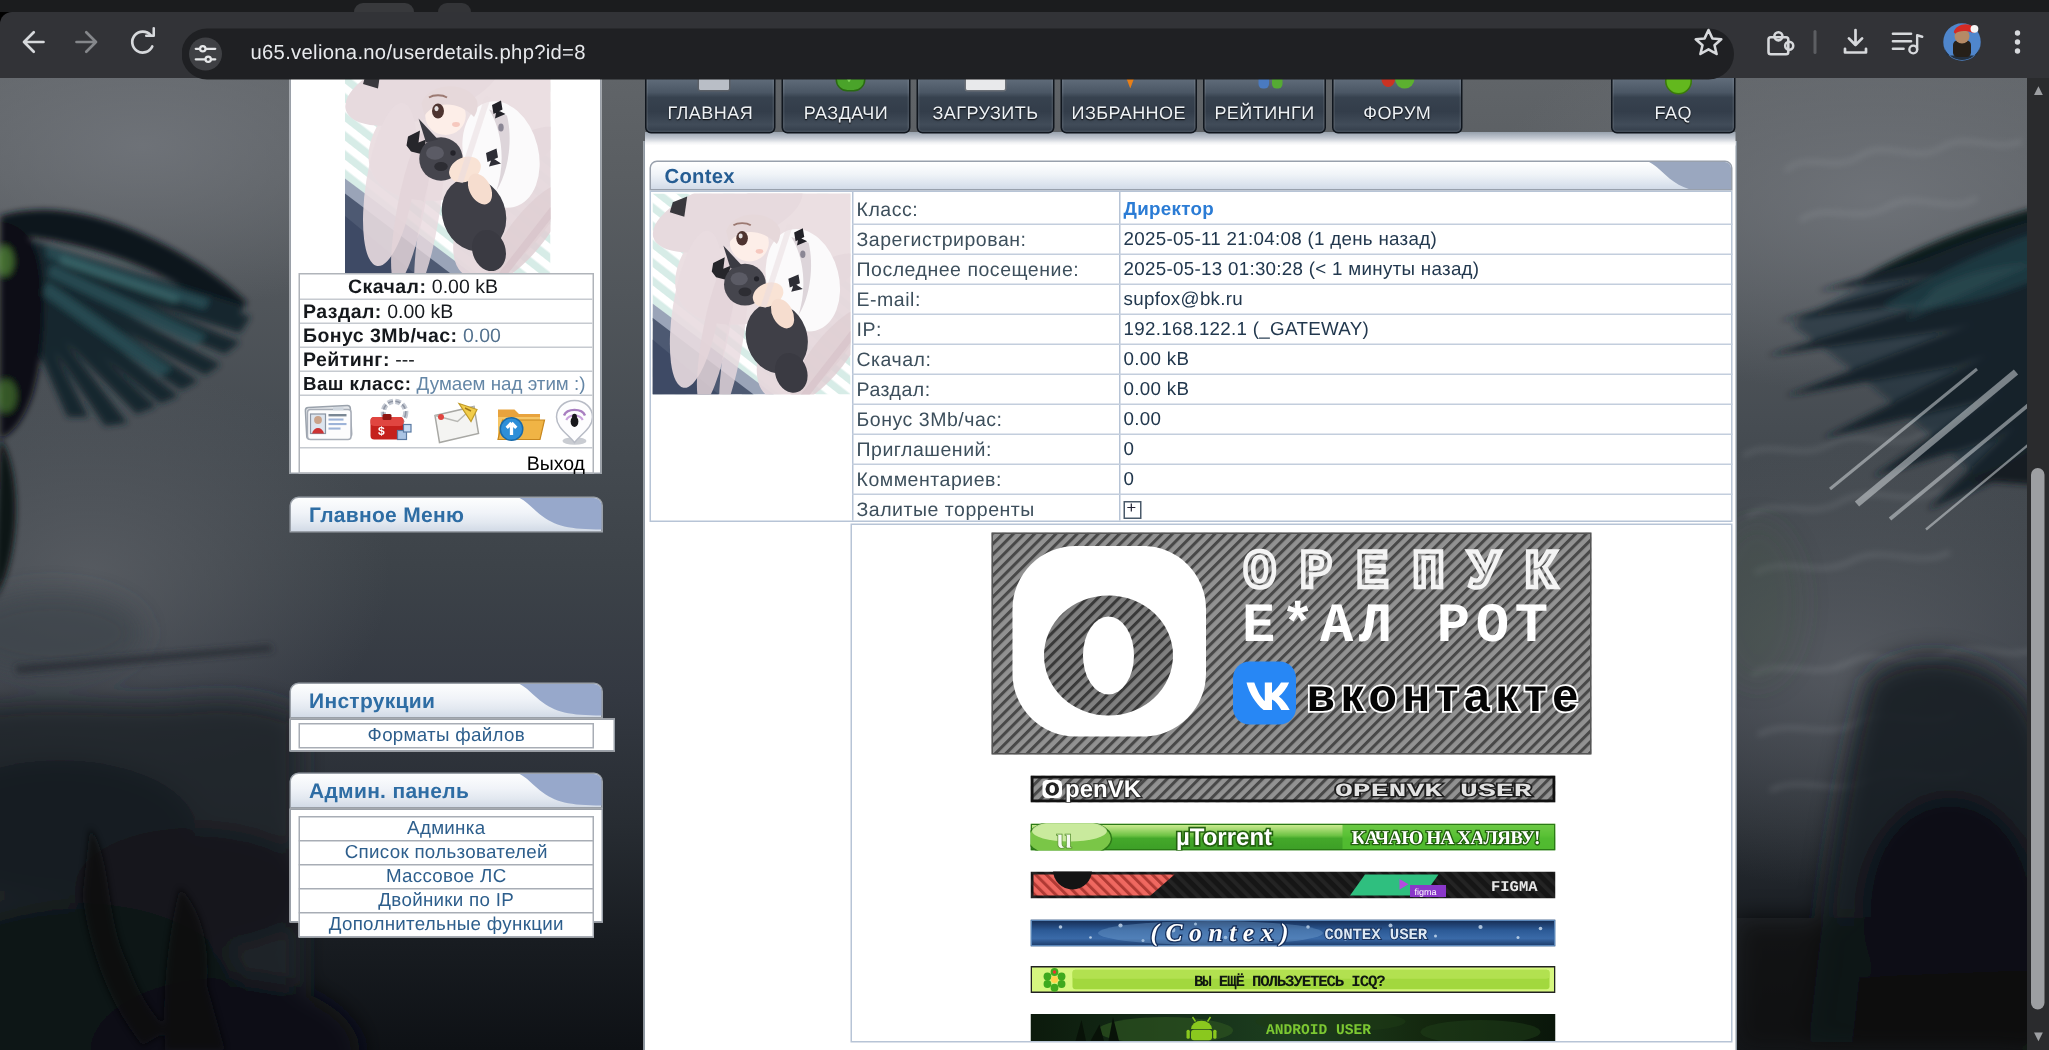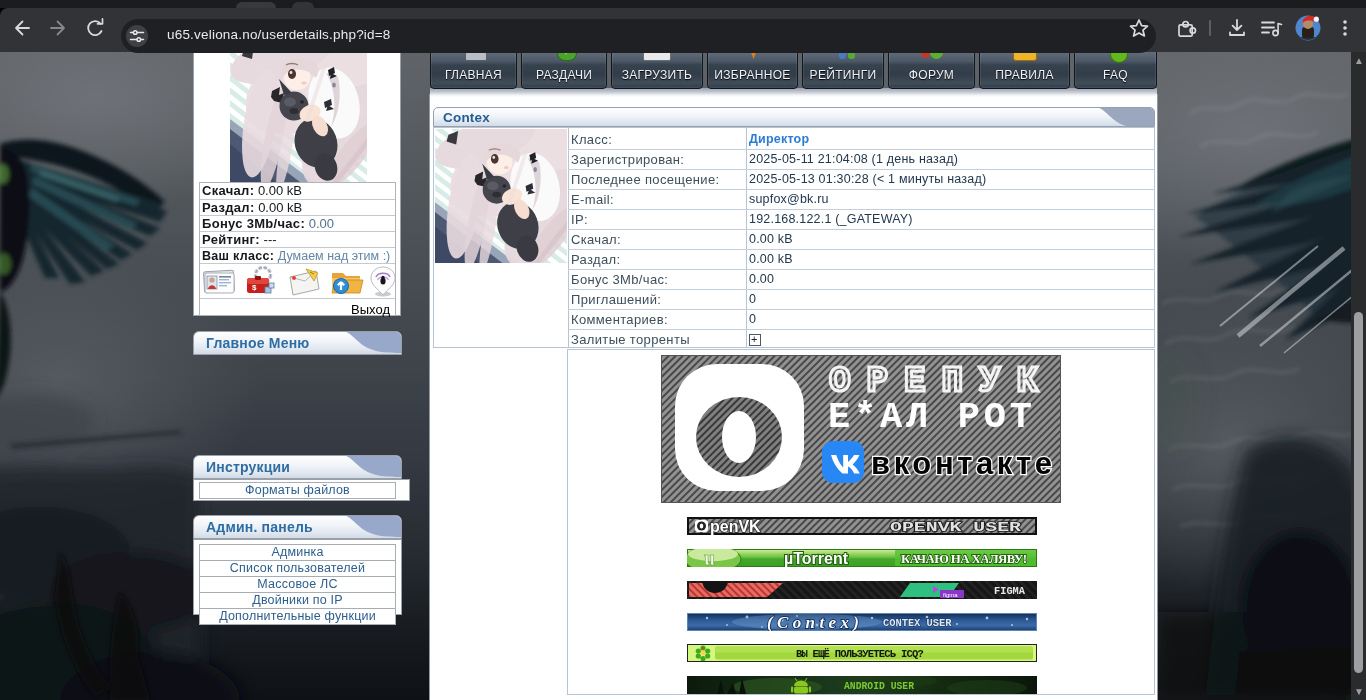--- a/index.html
+++ b/index.html
@@ -219,21 +219,21 @@
         <path d="M1240 600 L1366 595 L1366 648 L1235 648 Z" fill="#0a0d0f"></path>
       </g>
     </svg>
   </div>
 
   <div class="abs sbox" id="userbox" style="top:26px;height:290px;">
     <div style="position:absolute;left:36px;top:16px;width:137px;height:139px;" id="sideava"><svg width="137" height="139" viewBox="0 0 137 139">
           <use href="#avatarart"></use>
         </svg></div>
     <div style="position:absolute;left:5px;top:155px;width:197px;height:134px;border:1px solid #b0b4ba;box-sizing:border-box;">
-      <div class="srow" style="top:0;"><b>Скачал:</b> 0.00 kB</div>
+      <div class="srow" style="top:0;margin-left:30px;"><b>Скачал:</b> 0.00 kB</div>
       <div class="srow" style="top:16px;border-top:1px solid #c6cad0;"><b>Раздал:</b> 0.00 kB</div>
       <div class="srow" style="top:32px;border-top:1px solid #c6cad0;"><b>Бонус 3Mb/час:</b> <span style="color:#53718e;">0.00</span></div>
       <div class="srow" style="top:48px;border-top:1px solid #c6cad0;"><b>Рейтинг:</b> ---</div>
       <div class="srow" style="top:64px;border-top:1px solid #c6cad0;font-size:12.5px;"><b>Ваш класс:</b> <span style="color:#6486a6;">Думаем над этим :)</span></div>
       <div style="position:absolute;left:0;top:80px;width:100%;height:35px;border-top:1px solid #c6cad0;box-sizing:border-box;" id="iconrow">
         <svg width="195" height="34" viewBox="0 0 195 34" style="position:absolute;left:0;top:1px;">
           <g transform="translate(3,0)">
             <rect x="1" y="6" width="30" height="21" rx="2" fill="#e3e6ea" stroke="#9aa2ac" stroke-width="1" transform="rotate(-3 16 16)"></rect>
             <rect x="2" y="8" width="29" height="20" rx="2" fill="#fcfcfd" stroke="#a8aeb8" stroke-width="1"></rect>
             <rect x="4" y="11" width="10" height="13" fill="#dce4ee" stroke="#8a94a2" stroke-width="0.8"></rect>
@@ -349,26 +349,20 @@
         </div>
         <div class="navtxt">РЕЙТИНГИ</div>
       </div>
     <div class="navbtn" style="left:463px;width:87px;">
         <div class="icwrap" style="left:32px;">
           <div style="position:absolute;left:0px;top:3px;width:9px;height:10px;background:#cc3322;border-radius:50%;"></div>
           <div style="position:absolute;left:9px;top:1px;width:13px;height:13px;background:#5cb030;border-radius:50%;"></div>
         </div>
         <div class="navtxt">ФОРУМ</div>
       </div>
-    <div class="navbtn" style="left:554px;width:91px;">
-        <div class="icwrap" style="left:32px;">
-          <div style="position:absolute;left:1px;top:1px;width:22px;height:13px;background:#f0b428;border:1px solid #a06a10;border-radius:3px;"></div>
-        </div>
-        <div class="navtxt">ПРАВИЛА</div>
-      </div>
     <div class="navbtn" style="left:649px;width:83px;">
         <div class="icwrap" style="left:33px;">
           <div style="position:absolute;left:2px;top:0;width:16px;height:16px;background:#63b81e;border-radius:50%;border:1px solid #3a7a0a;"></div>
         </div>
         <div class="navtxt">FAQ</div>
       </div>
   </div>
 
   <div class="abs chead" style="top:107px;">
       <span class="stxt">Contex</span>

